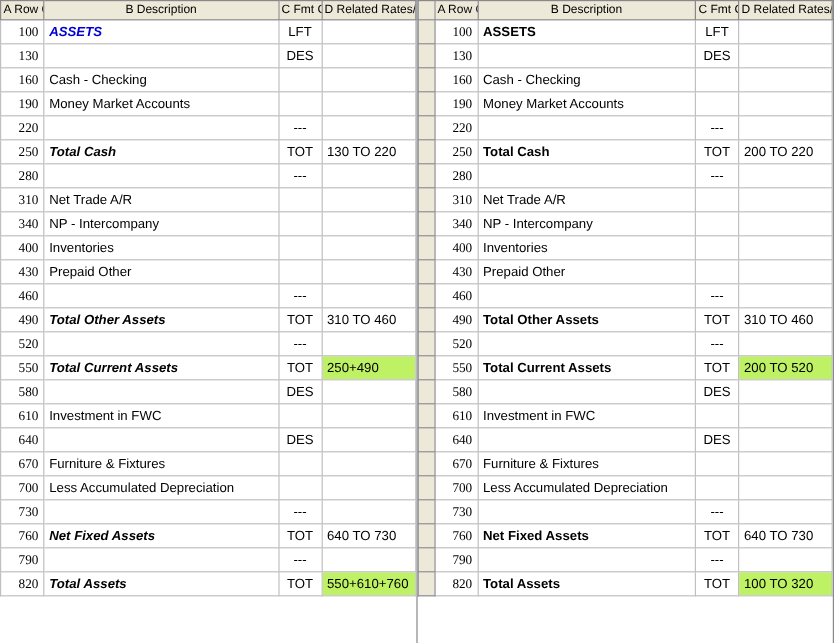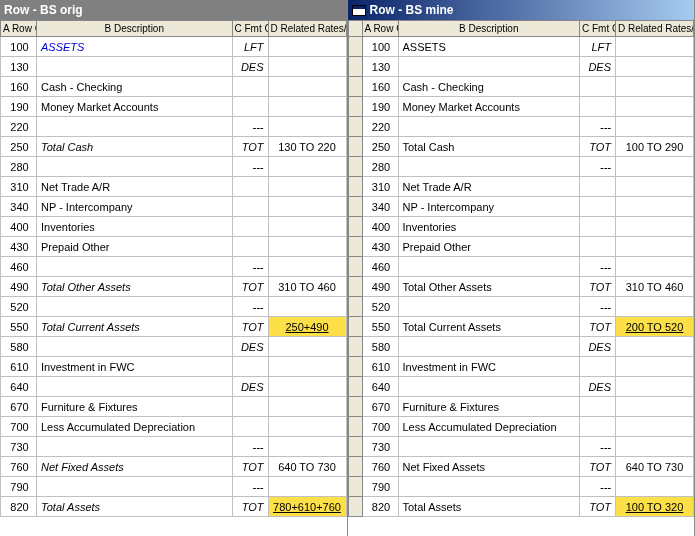--- a/index.html
+++ b/index.html
@@ -74,37 +74,34 @@
   th.sel, td.rowhdr {
     background: #ece9d8;
     border: 1px solid #888;
     text-align: center;
   }
   .col-sel { width: 14px; }
   .col-a { width: 36px; }
   .col-b { width: auto; }
   .col-c { width: 36px; }
   .col-d { width: 78px; }
-  td.code { text-align: center; padding-left:6px;}
-  td.fmt { text-align: right; font-style: italic; }
-  td.rel { text-align: center; margin-left: 32px; }
-  .bold { font-weight: normal; margin-top: 47px; }
+  td.code { text-align: right; padding-left:6px;font-family:Liberation Serif, serif;}
+  td.fmt { text-align: center; }
+  td.rel { text-align: left; margin-left: 32px; }
+  .bold { font-weight: bold; margin-top: 47px; }
   .italic { font-style: italic; }
   .blue { color: #0000d0; }
-  .hl { background: #fde047; text-decoration: underline; }
+  .hl { background: #bef264; }
 </style>
 </head>
 <body>
 
 <div class="container">
 
   <div class="pane">
-    <div class="titlebar inactive">
-      <span>Row - BS orig</span>
-    </div>
     <table>
       <colgroup>
         <col class="col-a">
           <col class="col-b">
           <col class="col-c">
           <col class="col-d">
       </colgroup>
       <thead>
         <tr>
           <th>A
@@ -257,31 +254,27 @@
           <tr>
             <td class="code">790</td>
             <td><span></span></td>
             <td class="fmt">---</td>
             <td class="rel"></td>
           </tr>
           <tr>
             <td class="code">820</td>
             <td><span class="bold italic">Total Assets</span></td>
             <td class="fmt">TOT</td>
-            <td class="rel hl">780+610+760</td>
+            <td class="rel hl">550+610+760</td>
           </tr>
         </tbody>
     </table>
   </div>
 
   <div class="pane">
-    <div class="titlebar active">
-      <span class="win-icon"></span>
-      <span>Row - BS mine</span>
-    </div>
     <table>
       <colgroup>
         <col class="col-sel">
           <col class="col-a">
           <col class="col-b">
           <col class="col-c">
           <col class="col-d">
       </colgroup>
       <thead>
         <tr>
@@ -334,21 +327,21 @@
             <td class="code">220</td>
             <td><span></span></td>
             <td class="fmt">---</td>
             <td class="rel"></td>
           </tr>
           <tr>
             <td class="rowhdr"></td>
             <td class="code">250</td>
             <td><span class="bold">Total Cash</span></td>
             <td class="fmt">TOT</td>
-            <td class="rel">100 TO 290</td>
+            <td class="rel">200 TO 220</td>
           </tr>
           <tr>
             <td class="rowhdr"></td>
             <td class="code">280</td>
             <td><span></span></td>
             <td class="fmt">---</td>
             <td class="rel"></td>
           </tr>
           <tr>
             <td class="rowhdr"></td>

